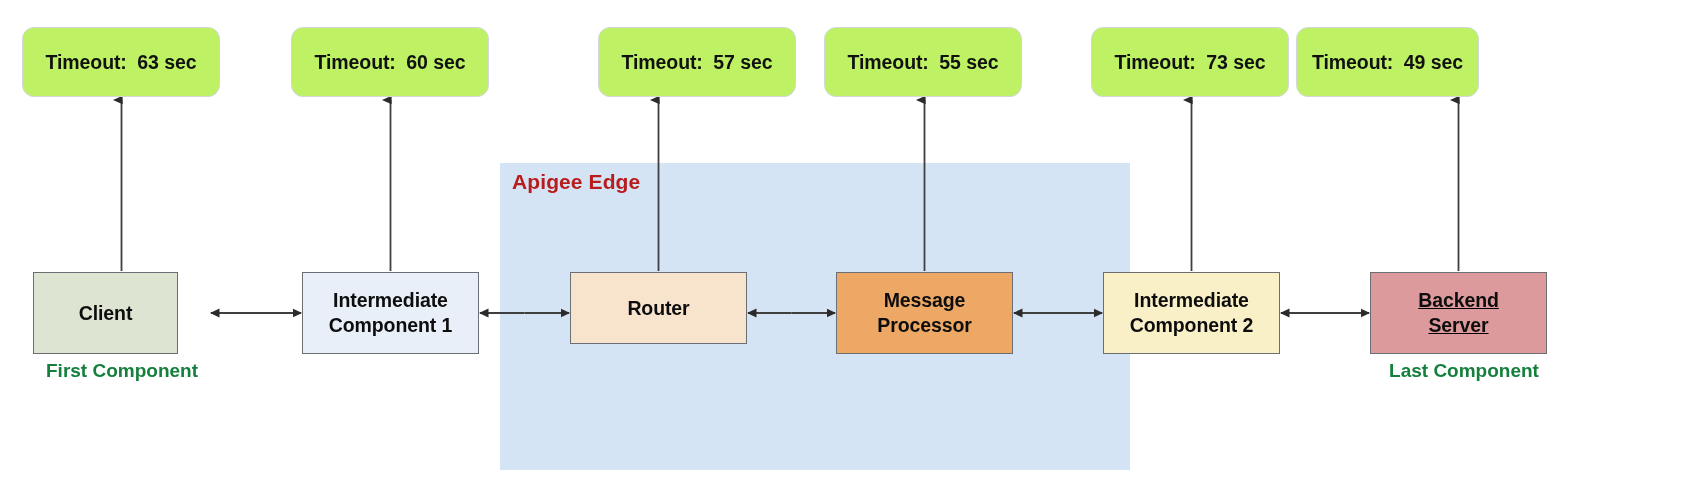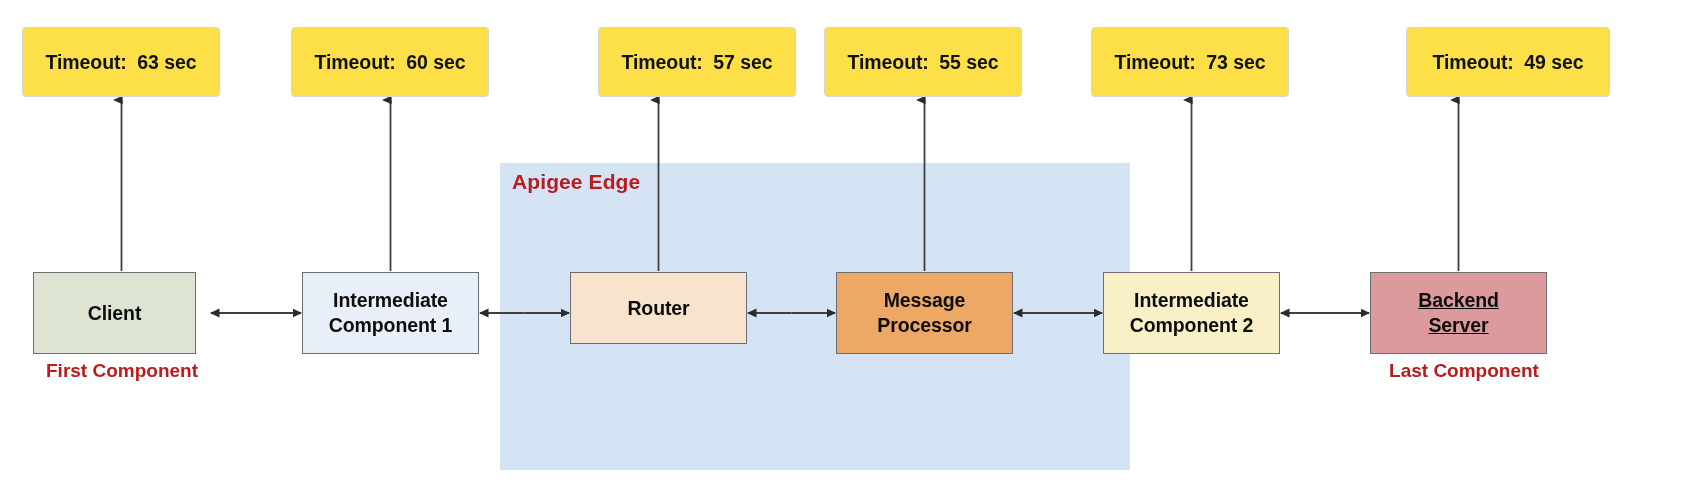--- a/index.html
+++ b/index.html
@@ -28,23 +28,23 @@
     font-size: 21px;
     font-weight: bold;
     color: #b91c1c;
     letter-spacing: 0.1px;
     white-space: nowrap;
   }
 
   
   .timeout-box {
     position: absolute;
-    background: #fde047;
+    background: #bef264;
     border: 1.4px solid #d3d6da;
-    border-radius: 4px;
+    border-radius: 12px;
     display: flex;
     align-items: center;
     justify-content: center;
     box-sizing: border-box;
   }
   .timeout-box .label {
     font-size: 19.5px;
     font-weight: bold;
     color: #111111;
     white-space: pre;
@@ -68,21 +68,21 @@
     line-height: 1.28;
     white-space: pre-line;
     letter-spacing: -0.1px;
   }
 
   
   .caption {
     position: absolute;
     font-size: 19px;
     font-weight: bold;
-    color: #b91c1c;
+    color: #15803d;
     white-space: nowrap;
     text-align: center;
   }
 
   
   #connectors {
     position: absolute;
     left: 0;
     top: 0;
     width: 1696px;
@@ -139,27 +139,27 @@
       </div>
       <div class="timeout-box" style="left: 558px; top: 27px; width: 198px; height: 70px; margin-left: 40px;">
         <span class="label">Timeout:  57 sec</span>
       </div>
       <div class="timeout-box" style="left: 824px; top: 27px; width: 198px; height: 70px;">
         <span class="label">Timeout:  55 sec</span>
       </div>
       <div class="timeout-box" style="left: 1091px; top: 27px; width: 198px; height: 70px;">
         <span class="label">Timeout:  73 sec</span>
       </div>
-      <div class="timeout-box" style="left: 1406px; top: 27px; width: 204px; height: 70px;">
+      <div class="timeout-box" style="left: 1296px; top: 27px; width: 183px; height: 70px;">
         <span class="label">Timeout:  49 sec</span>
       </div>
     </div>
 
   <div id="node-layer">
-      <div class="node" style="left: 33px; top: 272px; width: 163px; height: 82px; background: rgb(221, 229, 210);">
+      <div class="node" style="left: 33px; top: 272px; width: 145px; height: 82px; background: rgb(221, 229, 210);">
         <span class="label">Client</span>
       </div>
       <div class="node" style="left: 302px; top: 272px; width: 177px; height: 82px; background: rgb(232, 239, 249);">
         <span class="label">Intermediate
 Component 1</span>
       </div>
       <div class="node" style="left: 570px; top: 272px; width: 177px; height: 72px; background: rgb(248, 227, 205);">
         <span class="label">Router</span>
       </div>
       <div class="node" style="left: 836px; top: 272px; width: 177px; height: 82px; background: rgb(237, 168, 101);">

